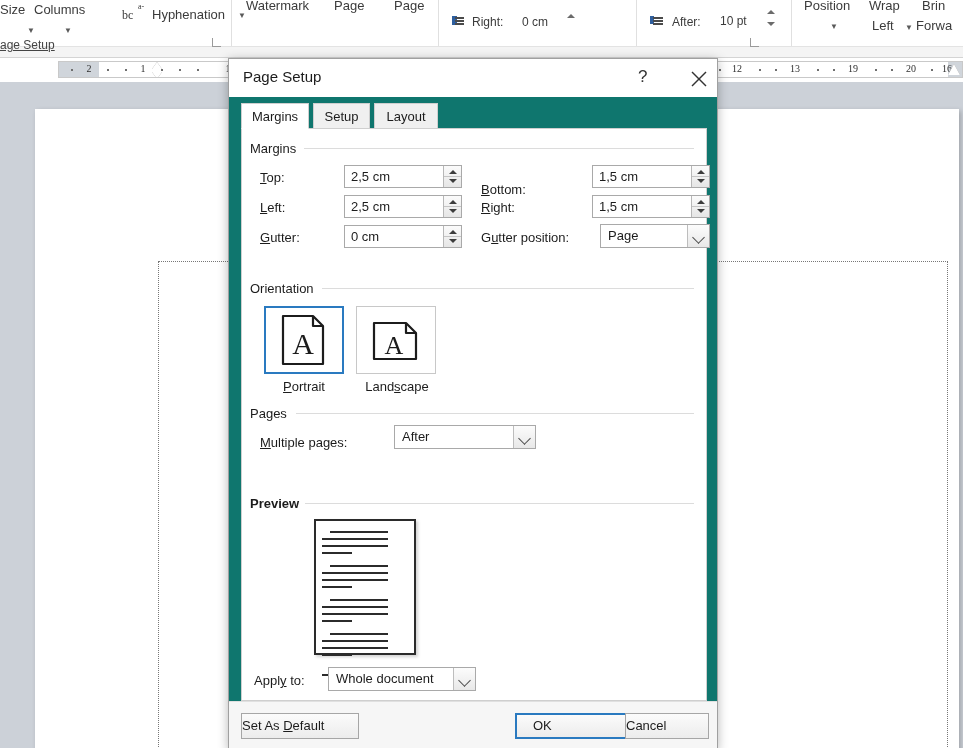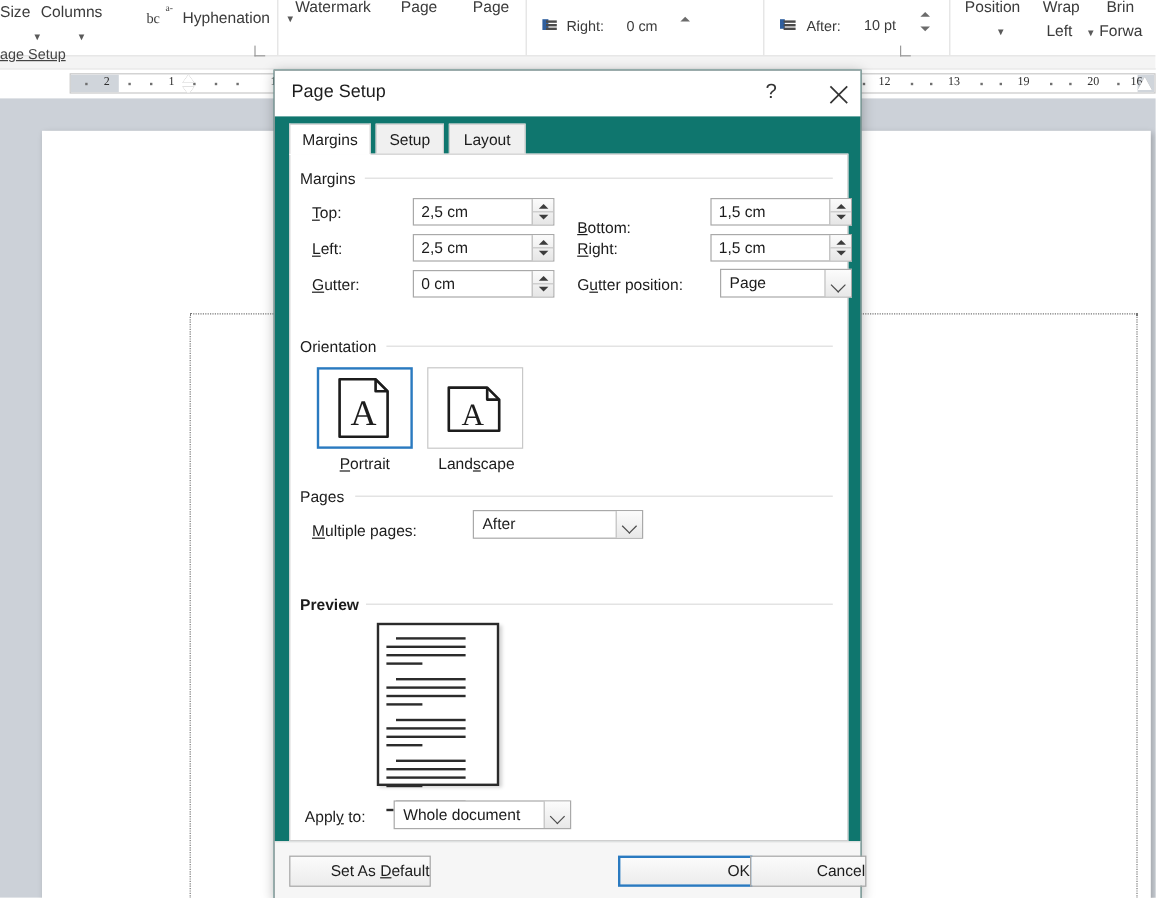--- a/index.html
+++ b/index.html
@@ -305,21 +305,21 @@
     position: absolute; left: 0; bottom: 0; width: 100%; height: 48px;
     background: #f6f6f6;
     border-top: 1px solid #e0e0e0;
   }
   .btn {
     position: absolute;
     height: 26px;
     background: linear-gradient(#fbfbfb,#ececec);
     border: 1px solid #a6a6a6;
     font-size: 13px; color: #1c1c1c;
-    line-height: 24px; text-align: right;
+    line-height: 24px; text-align: left;
     cursor: default;
   }
   .btn.default {
     border: 2px solid #2a7ac0;
     line-height: 22px;
   }
 </style>
 </head>
 <body>
 
@@ -585,16 +585,16 @@
 
     <div class="lbl" style="left:12px; top:544px;">Appl<u>y</u> to:</div>
     <div class="combo" style="left:86px; top:538px; width:148px;">
       <div class="val">Whole document</div>
       <div class="arrowbtn"></div>
     </div>
   </div>
 
   <div class="dlg-footer">
     <div class="btn" style="left:12px; top:11px; width:118px;">Set As <u>D</u>efault</div>
-    <div class="btn default" style="left:286px; top:11px; width:112px;">OK</div>
-    <div class="btn" style="left:396px; top:11px; width:97px;">Cancel</div>
+    <div class="btn default" style="left:286px; top:11px; width:112px;padding-left:16px;">OK</div>
+    <div class="btn" style="left:396px; top:11px; width:84px;">Cancel</div>
   </div>
 </div>
 
 </body></html>

